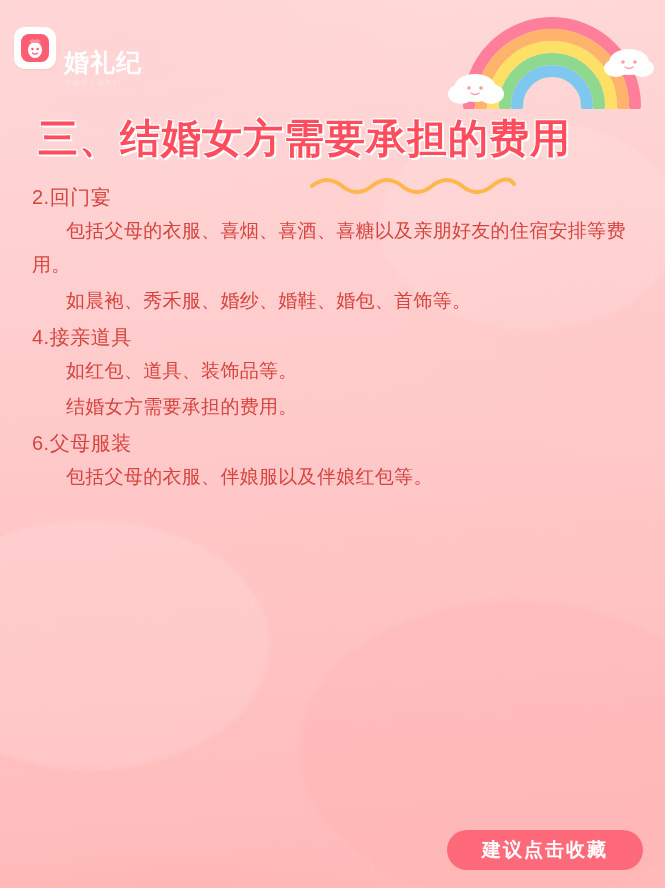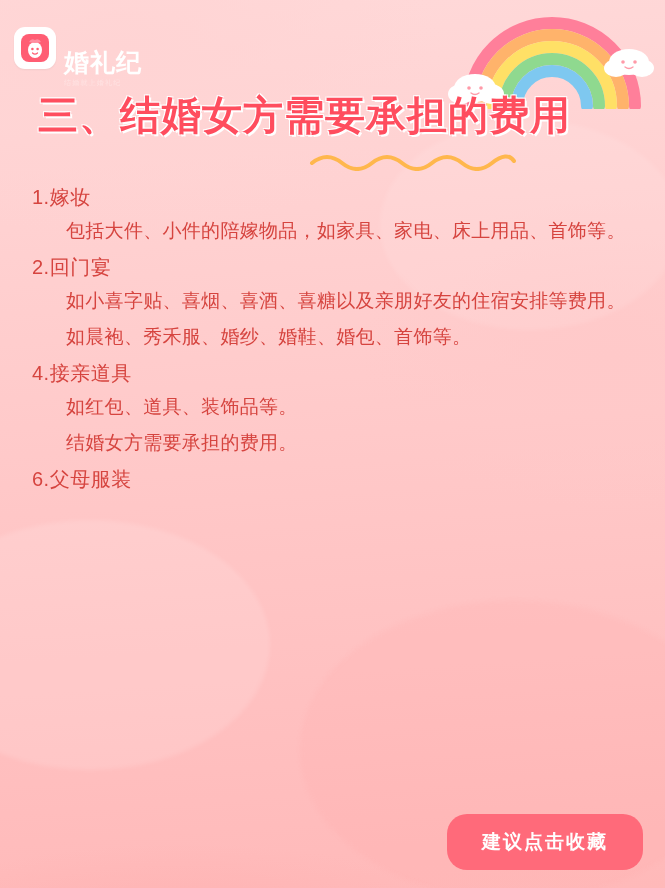--- a/index.html
+++ b/index.html
@@ -88,21 +88,21 @@
     right: 8px;
     top: 14px;
     width: 210px;
     height: 95px;
   }
 
   
   .heading-wrap {
     position: absolute;
     left: 38px;
-    top: 88px;
+    top: 111px;
     width: 590px;
   }
   .heading {
     font-family: "DejaVu Sans", sans-serif;
     font-size: 40px;
     font-weight: bold;
     color: #ff4d5e;
     letter-spacing: 1px;
     text-shadow: 2px 2px 0 #ffffff, -1px -1px 0 #ffffff, 1px -1px 0 #ffffff, -1px 1px 0 #ffffff;
     white-space: nowrap;
@@ -136,21 +136,21 @@
     text-indent: 34px;
     letter-spacing: 0.3px;
   }
 
   
   .footer-btn {
     position: absolute;
     right: 22px;
     bottom: 18px;
     min-width: 196px;
-    height: 56px;
+    height: 40px;
     border: none;
     border-radius: 20px;
     background: #ff6a7a;
     color: #ffffff;
     font-size: 19px;
     font-weight: bold;
     letter-spacing: 2px;
     font-family: Liberation Serif, serif;
     cursor: pointer;
     padding: 0 22px;
@@ -217,45 +217,42 @@
     <div class="heading">三、结婚女方需要承担的费用</div>
     <div class="squiggle">
       <svg width="210" height="22" viewBox="0 0 210 22" aria-hidden="true">
         <path d="M4 14 Q19 2 34 14 T64 14 T94 14 T124 14 T154 14 T184 14 T206 12" fill="none" stroke="#ffb74d" stroke-width="4" stroke-linecap="round"></path>
       </svg>
     </div>
   </div>
 
   <div class="content">
 
-    <div class="item">
-      <div class="item-title">1.嫁妆</div>
-      <div class="item-desc">包括大件、小件的陪嫁物品，如家具、家电、床上用品、首饰等。</div>
-    </div>
 
     <div class="item">
       <div class="item-title">2.回门宴</div>
-      <div class="item-desc">如小喜字贴、喜烟、喜酒、喜糖以及亲朋好友的住宿安排等费用。</div>
+      <div class="item-desc">包括父母的衣服、喜烟、喜酒、喜糖以及亲朋好友的住宿安排等费用。</div>
     </div>
 
     <div class="item">
       <div class="item-desc">如晨袍、秀禾服、婚纱、婚鞋、婚包、首饰等。</div>
     </div>
 
     <div class="item">
       <div class="item-title">4.接亲道具</div>
       <div class="item-desc">如红包、道具、装饰品等。</div>
     </div>
 
     <div class="item">
       <div class="item-desc">结婚女方需要承担的费用。</div>
     </div>
 
     <div class="item">
       <div class="item-title">6.父母服装</div>
+      <div class="item-desc">包括父母的衣服、伴娘服以及伴娘红包等。</div>
     </div>
 
 
   </div>
 
   <button class="footer-btn">建议点击收藏</button>
 
 </div>
 
 </body></html>

